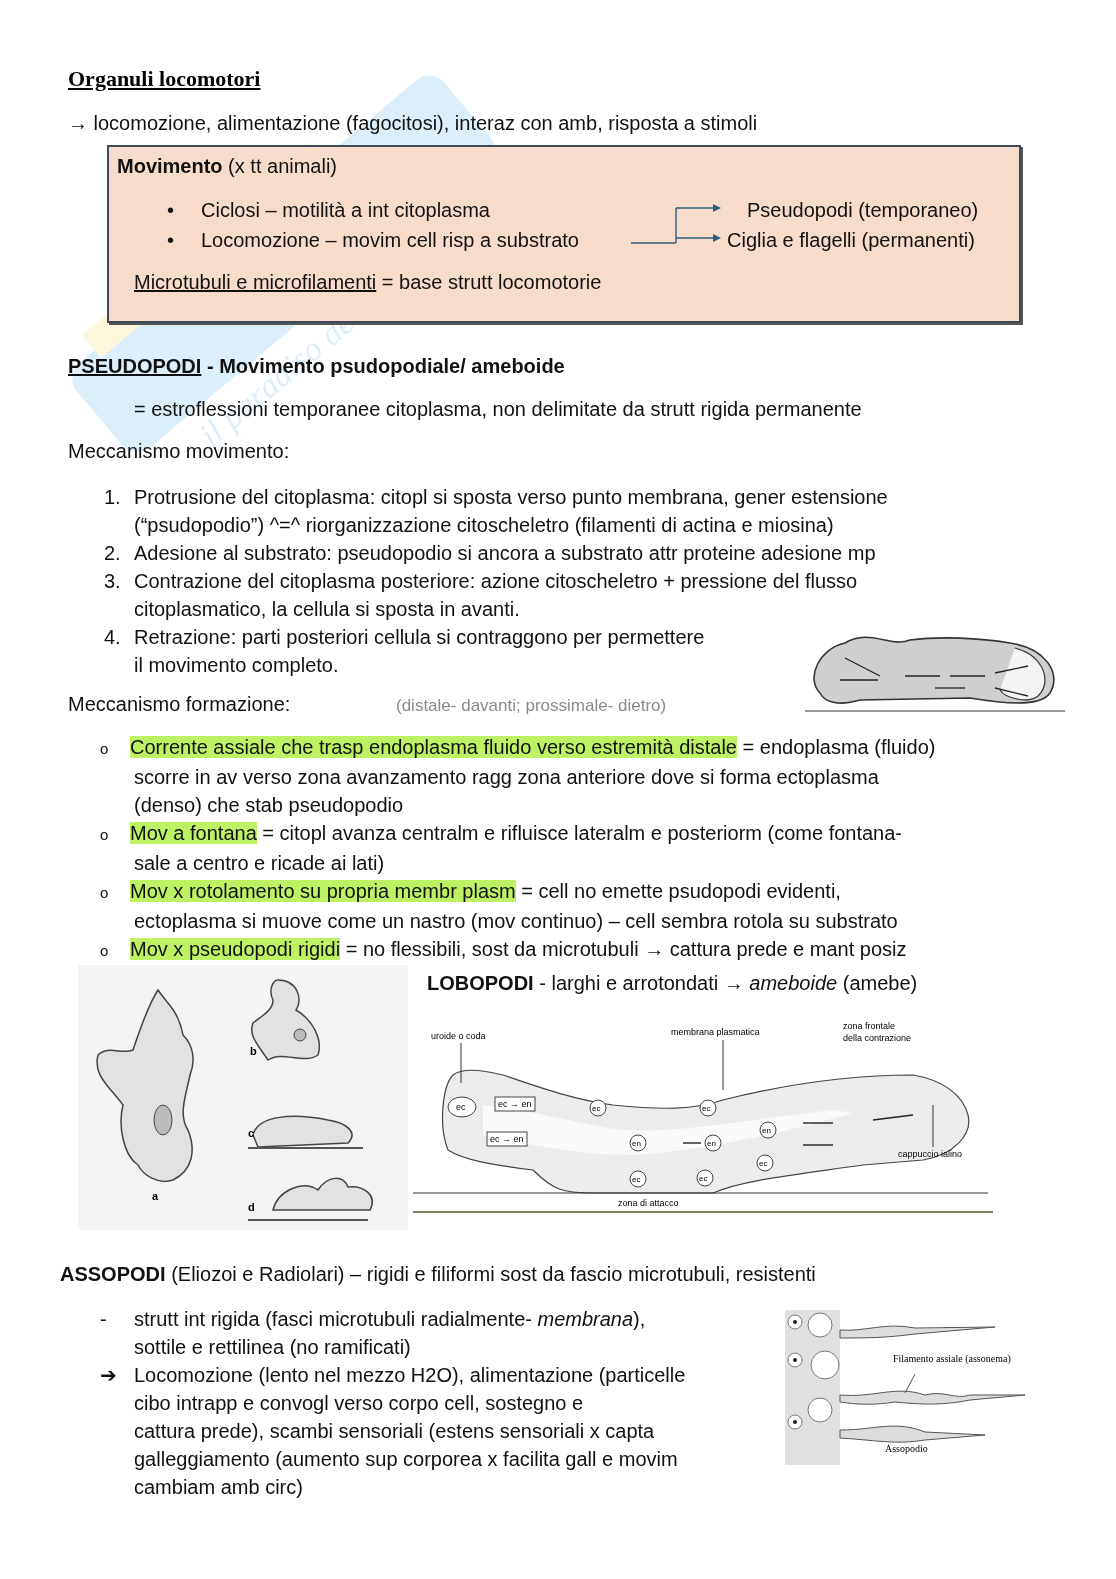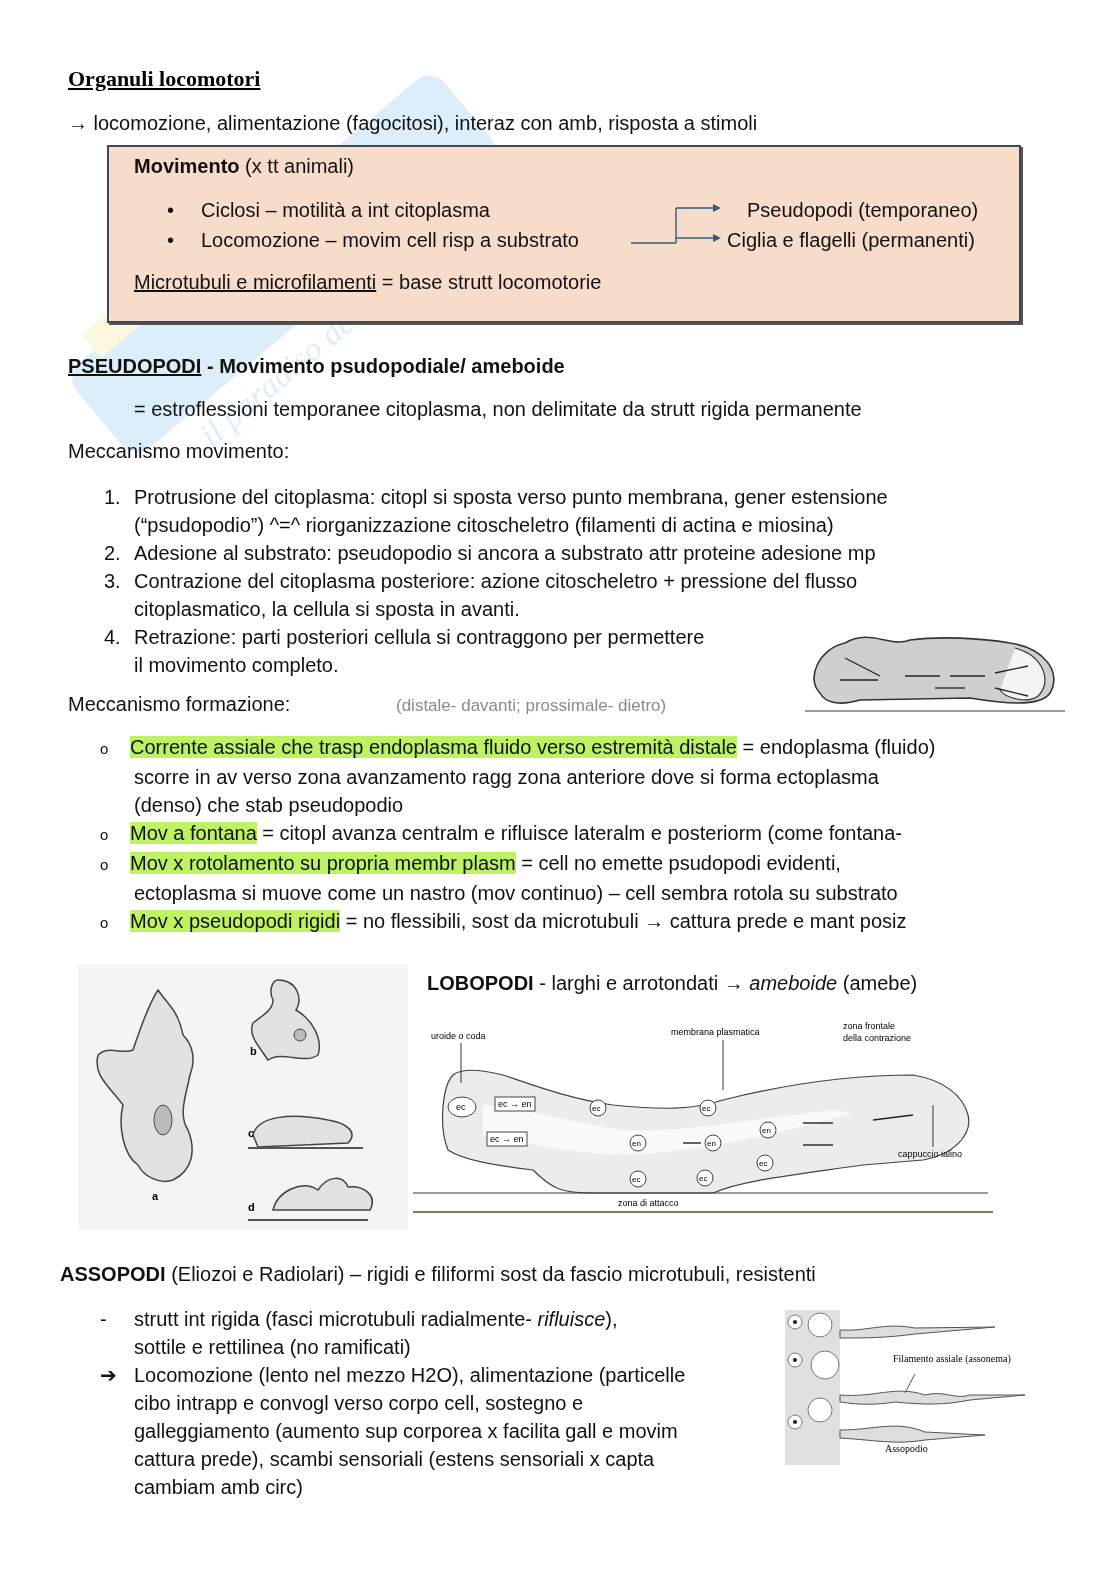--- a/index.html
+++ b/index.html
@@ -28,21 +28,21 @@
       <rect x="60" y="150" width="300" height="30" fill="#f3d23a"></rect>
       <text x="260" y="320" font-size="34" fill="#2d9be0" font-family="Liberation Serif, serif" font-style="italic" text-anchor="middle">il paradiso dello studente</text>
     </g>
   </svg>
 </div>
 
 <div class="abs title">Organuli locomotori</div>
 <div class="abs line" style="left:68px;top:112px;">→ locomozione, alimentazione (fagocitosi), interaz con amb, risposta a stimoli</div>
 
 <div class="abs box">
-  <div class="abs line" style="left:25px;top:8px;text-align:center;"><span class="b">Movimento</span><span> (x tt animali)</span></div>
+  <div class="abs line" style="left:8px;top:8px;text-align:center;"><span class="b">Movimento</span><span> (x tt animali)</span></div>
   <div class="abs line" style="left:58px;top:52px;"><span style="display:inline-block;width:34px;">•</span><span>Ciclosi – motilità a int citoplasma</span></div>
   <div class="abs line" style="left:58px;top:82px;"><span style="display:inline-block;width:34px;">•</span><span>Locomozione – movim cell risp a substrato</span></div>
   <div class="abs" style="left:522px;top:55px;">
     <svg width="90" height="50" viewBox="0 0 90 50">
       <line x1="0" y1="41" x2="45" y2="41" stroke="#2d5f7a" stroke-width="1.4"></line>
       <line x1="45" y1="6" x2="45" y2="41" stroke="#2d5f7a" stroke-width="1.4"></line>
       <line x1="45" y1="6" x2="82" y2="6" stroke="#2d5f7a" stroke-width="1.4"></line>
       <line x1="45" y1="36" x2="82" y2="36" stroke="#2d5f7a" stroke-width="1.4"></line>
       <polygon points="82,2 90,6 82,10" fill="#2d5f7a"></polygon>
       <polygon points="82,32 90,36 82,40" fill="#2d5f7a"></polygon>
@@ -85,20 +85,21 @@
 </div>
 
 <div class="abs line" style="left:68px;top:693px;">Meccanismo formazione:</div>
 <div class="abs line gray" style="left:396px;top:696px;">(distale- davanti; prossimale- dietro)</div>
 
 <div class="abs" style="left:100px;top:733px;line-height:28px;">
   <div class="line"><span class="bul">o</span><span class="hl">Corrente assiale che trasp endoplasma fluido verso estremità distale</span><span> = endoplasma (fluido)</span></div>
   <div class="line" style="padding-left:34px;">scorre in av verso zona avanzamento ragg zona anteriore dove si forma ectoplasma</div>
   <div class="line" style="padding-left:34px;">(denso) che stab pseudopodio</div>
   <div class="line"><span class="bul">o</span><span class="hl">Mov a fontana</span><span> = citopl avanza centralm e rifluisce lateralm e posteriorm (come fontana-</span></div>
+  <div class="line" style="padding-left:34px;">sale a centro e ricade ai lati)</div>
   <div class="line"><span class="bul">o</span><span class="hl">Mov x rotolamento su propria membr plasm</span><span> = cell no emette psudopodi evidenti,</span></div>
   <div class="line" style="padding-left:34px;">ectoplasma si muove come un nastro (mov continuo) – cell sembra rotola su substrato</div>
   <div class="line"><span class="bul">o</span><span class="hl">Mov x pseudopodi rigidi</span><span> = no flessibili, sost da microtubuli → cattura prede e mant posiz</span></div>
 </div>
 
 <div class="abs" style="left:78px;top:965px;">
   <svg width="330" height="265" viewBox="0 0 330 265">
     <rect width="330" height="265" fill="#f4f4f4"></rect>
     <path d="M80,25 C90,40 100,45 105,70 C115,80 118,95 112,110 C108,130 100,150 110,165 C118,185 115,205 95,215 C80,220 65,210 60,200 C45,190 40,160 45,140 C30,120 15,110 20,90 C30,80 45,90 55,85 C60,70 70,40 80,25Z" fill="#e2e2e2" stroke="#444" stroke-width="1.5"></path>
     <ellipse cx="85" cy="155" rx="9" ry="15" fill="#bbb" stroke="#444"></ellipse>
@@ -163,26 +164,26 @@
     <text x="430" y="26">della contrazione</text>
     <text x="485" y="142">cappuccio ialino</text>
     <line x1="520" y1="90" x2="520" y2="132" stroke="#333"></line>
     <text x="205" y="191">zona di attacco</text>
   </svg>
 </div>
 
 <div class="abs line" style="left:60px;top:1263px;"><span class="b">ASSOPODI</span><span> (Eliozoi e Radiolari) – rigidi e filiformi sost da fascio microtubuli, resistenti</span></div>
 
 <div class="abs" style="left:100px;top:1305px;line-height:28px;">
-  <div class="line"><span style="display:inline-block;width:34px;">-</span><span>strutt int rigida (fasci microtubuli radialmente- </span><span class="i">rifluisce</span><span>),</span></div>
+  <div class="line"><span style="display:inline-block;width:34px;">-</span><span>strutt int rigida (fasci microtubuli radialmente- </span><span class="i">membrana</span><span>),</span></div>
   <div class="line" style="padding-left:34px;">sottile e rettilinea (no ramificati)</div>
   <div class="line"><span style="display:inline-block;width:34px;">➔</span><span>Locomozione (lento nel mezzo H2O), alimentazione (particelle</span></div>
   <div class="line" style="padding-left:34px;">cibo intrapp e convogl verso corpo cell, sostegno e</div>
+  <div class="line" style="padding-left:34px;">cattura prede), scambi sensoriali (estens sensoriali x capta</div>
   <div class="line" style="padding-left:34px;">galleggiamento (aumento sup corporea x facilita gall e movim</div>
-  <div class="line" style="padding-left:34px;">cattura prede), scambi sensoriali (estens sensoriali x capta</div>
   <div class="line" style="padding-left:34px;">cambiam amb circ)</div>
 </div>
 
 <div class="abs" style="left:785px;top:1310px;">
   <svg width="260" height="160" viewBox="0 0 260 160" font-family="Liberation Serif, serif" font-size="10">
     <rect x="0" y="0" width="55" height="155" fill="#e0e0e0"></rect>
     <g fill="#fff" stroke="#777">
       <circle cx="35" cy="15" r="12"></circle>
         <circle cx="40" cy="55" r="14"></circle>
         <circle cx="35" cy="100" r="12"></circle>

